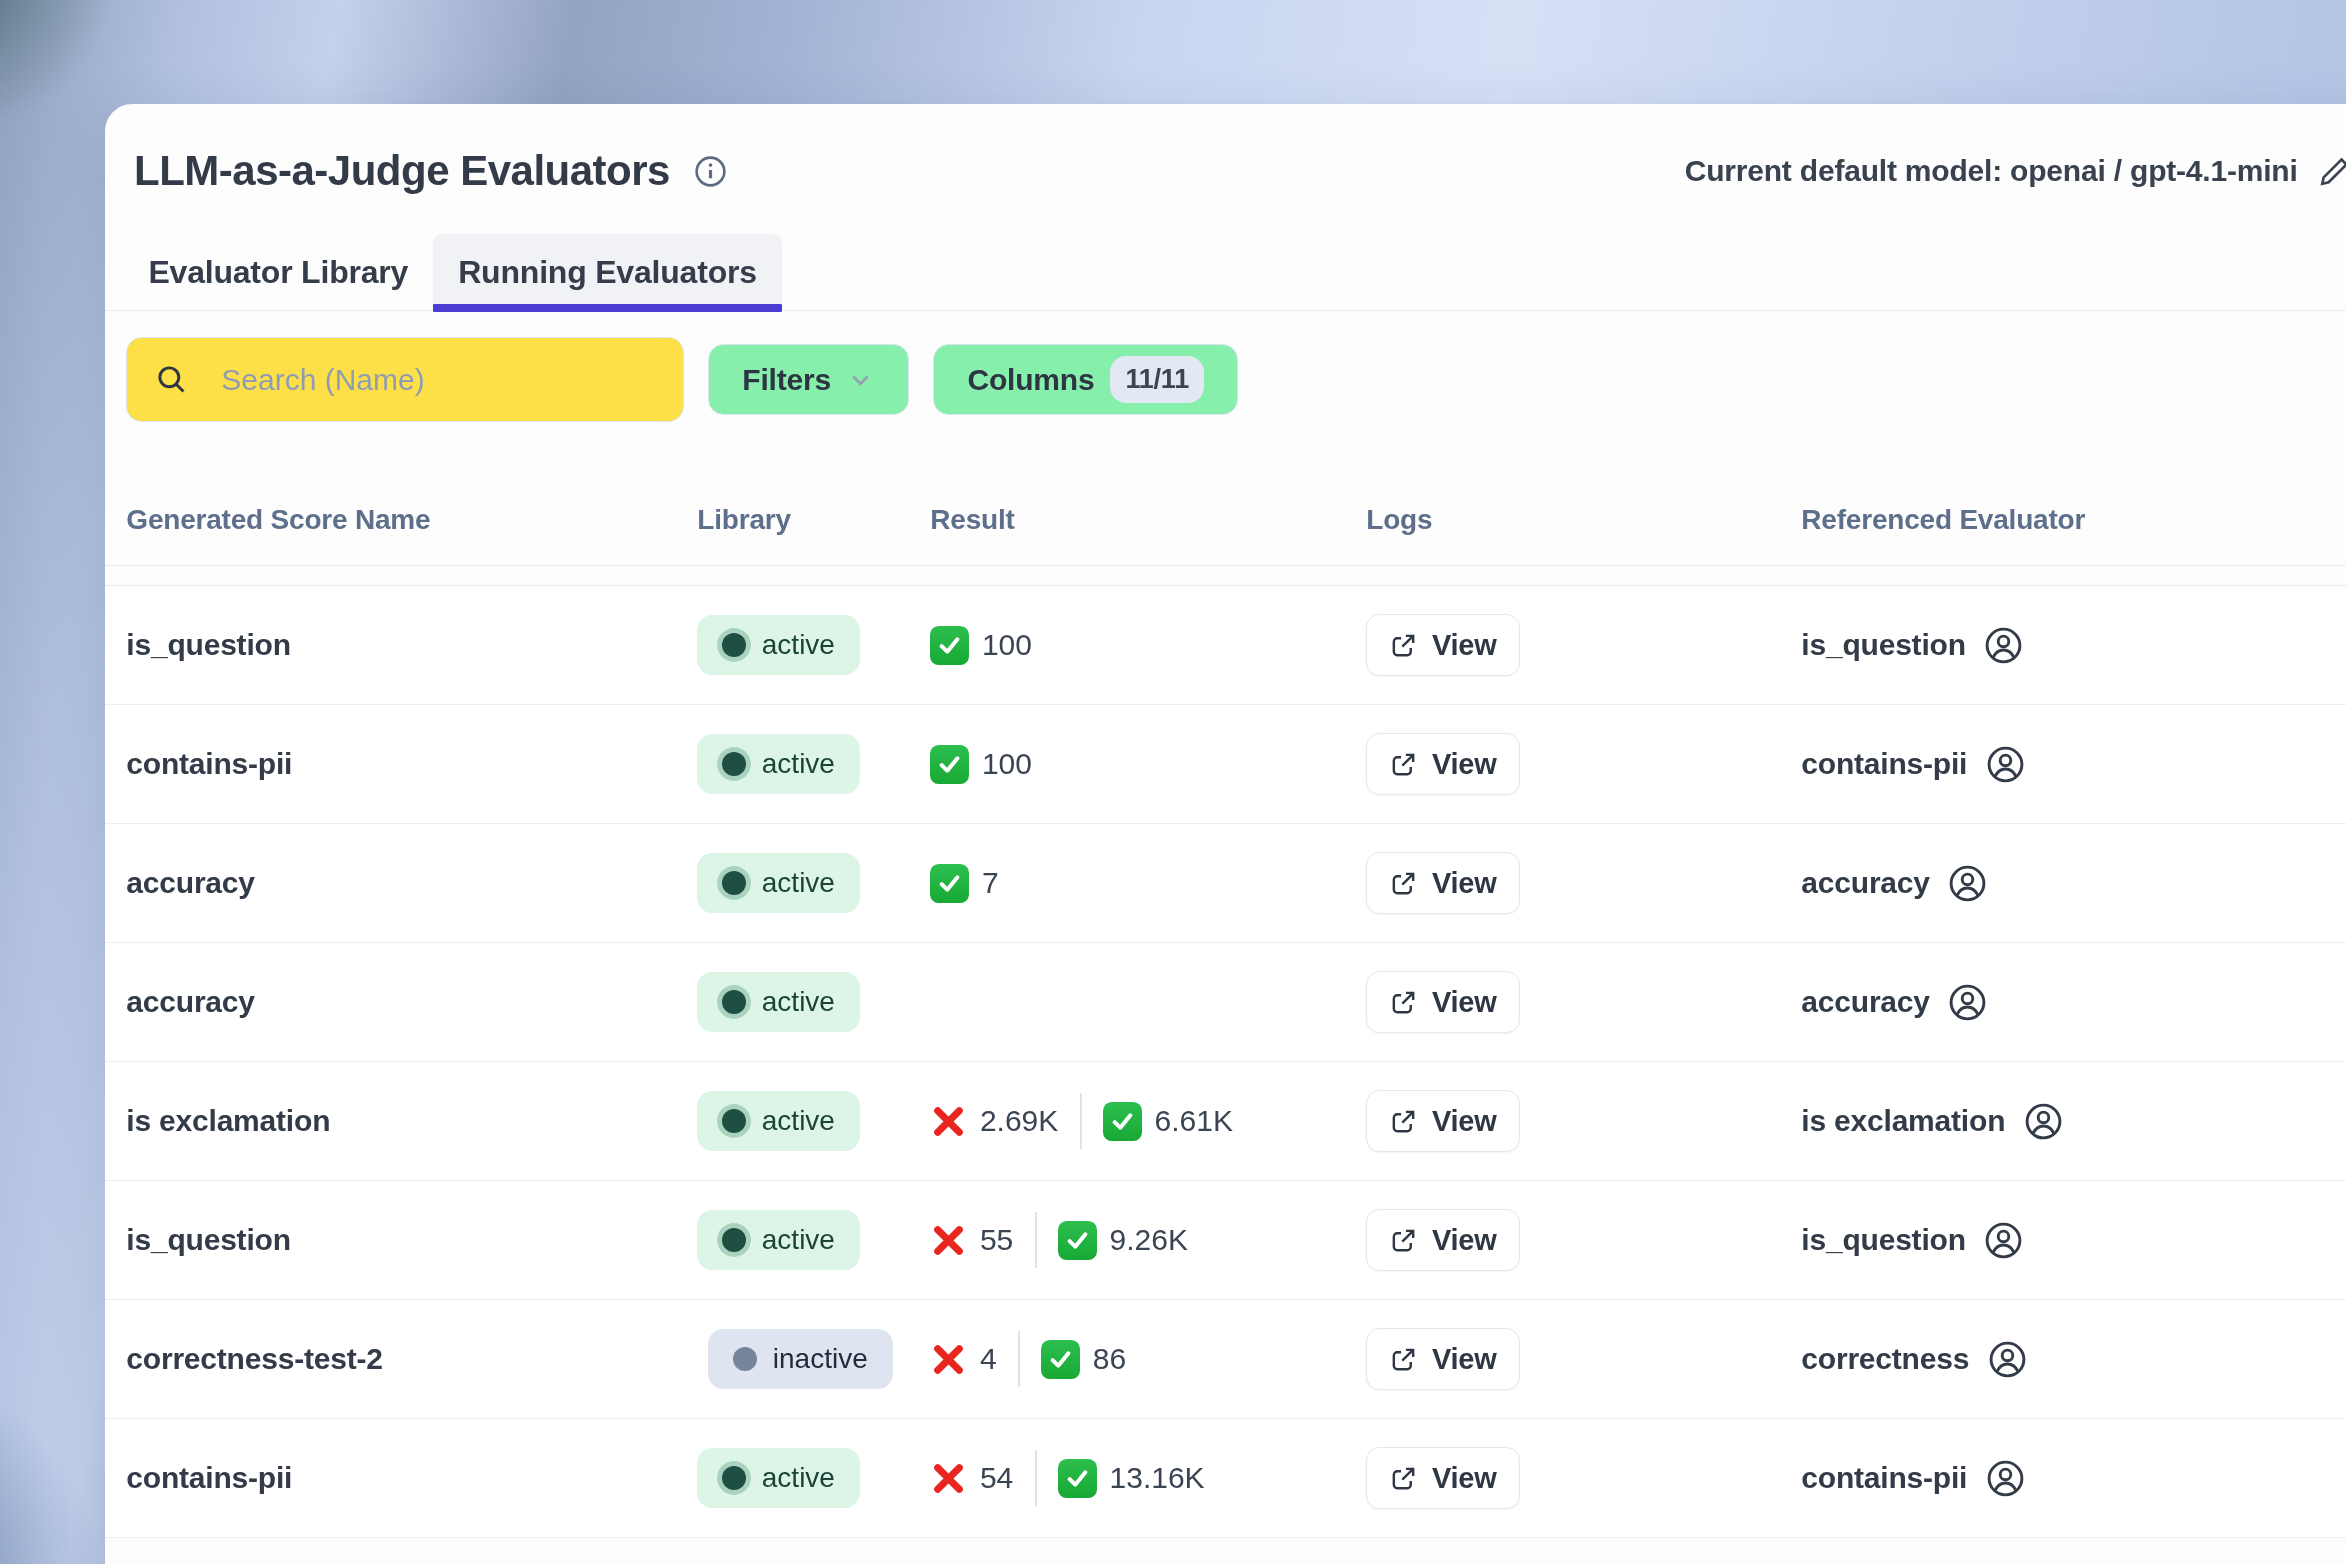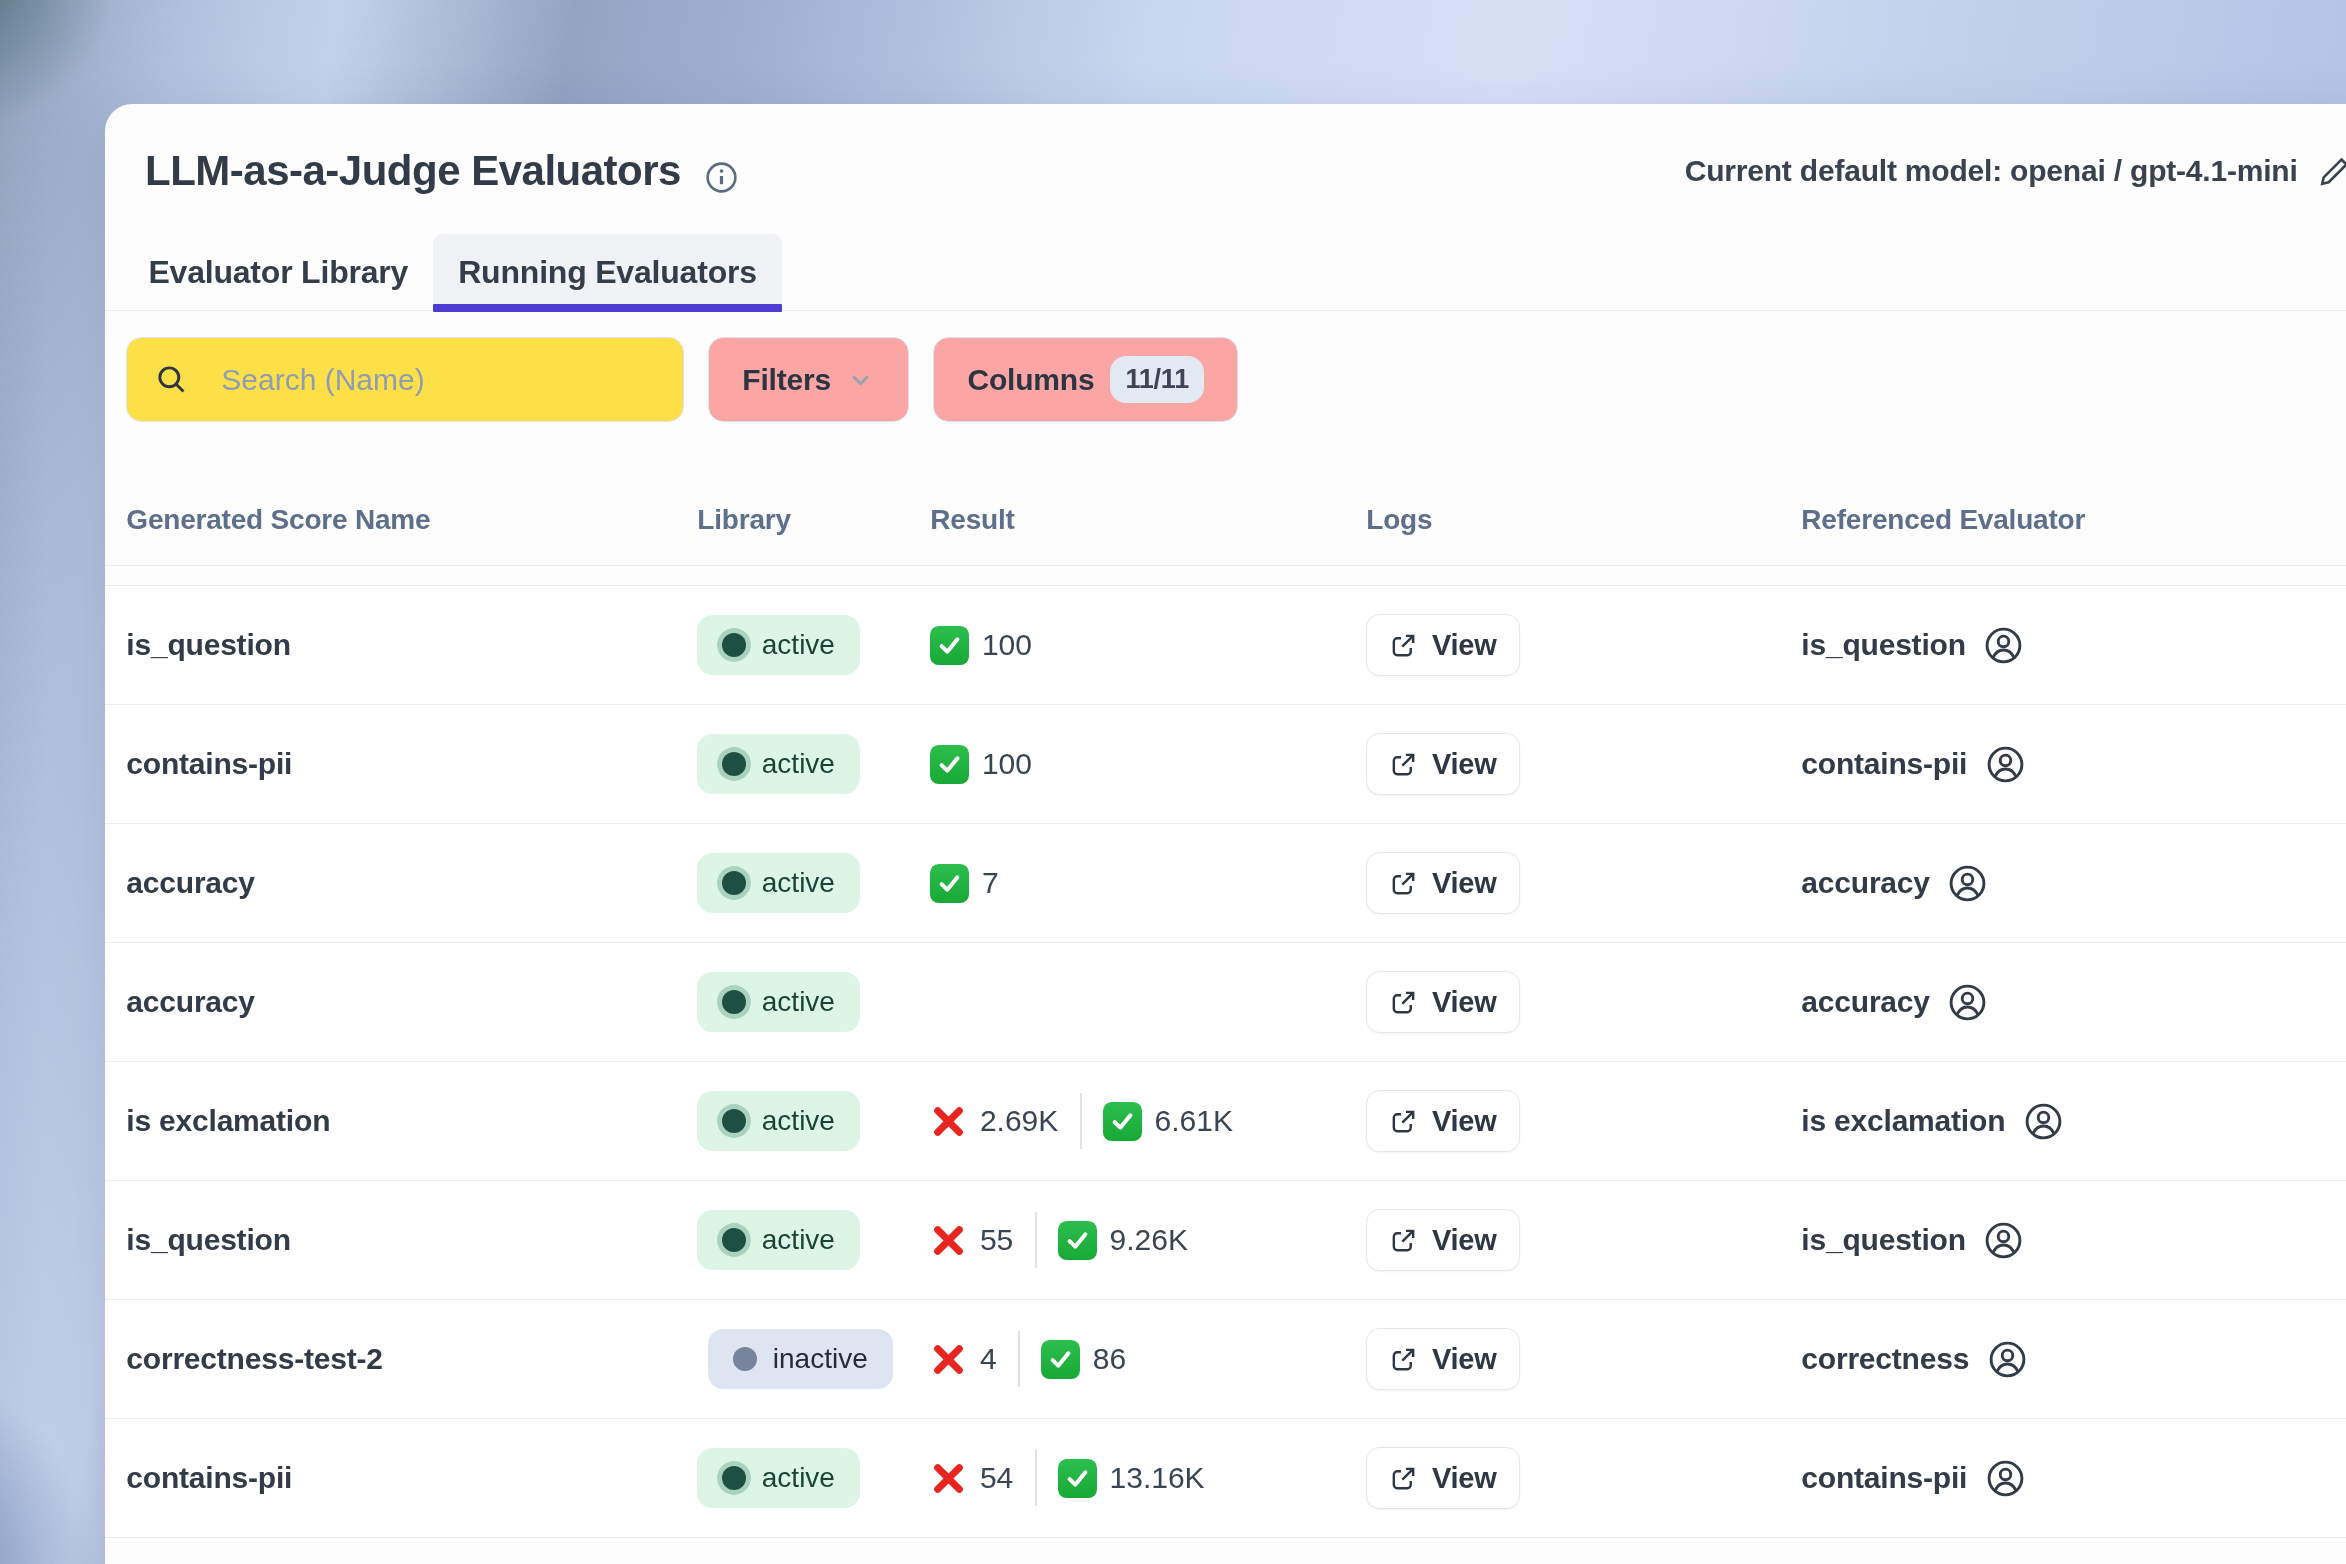--- a/index.html
+++ b/index.html
@@ -16,21 +16,21 @@
     position:absolute; left:105px; top:104px; width:2280px; height:1650px;
     background:#fdfdfe; border-radius:27px;
     box-shadow:0 19.4px 58px rgba(40,60,110,.18);
   }
 
   
   .card-header {
     display:flex; justify-content:space-between; align-items:center;
     padding:43px 33px 0 29px;
   }
-  .title-wrap { display:flex; align-items:flex-end; gap:23px;margin-left:11px; }
+  .title-wrap { display:flex; align-items:center; gap:23px; }
   .page-title { font-size:42px; font-weight:700; color:#343b48; letter-spacing:-0.5px; }
   .model-wrap { display:flex; align-items:center; gap:19.4px; }
   .model-label { font-size:30px; font-weight:600; color:#3a4250; letter-spacing:-0.2px; }
   .icon-btn { display:inline-flex; align-items:center; justify-content:center; background:none; border:none; cursor:pointer; }
 
   
   .tabs { display:flex; margin-top:39px; padding:0 0 0 18.4px; border-bottom:1.9px solid #e9edf2; }
   .tab {
     position:relative; display:flex; align-items:center;
     height:76px; padding:0 25px; font-size:32px; font-weight:600; color:#363d4a;
@@ -48,21 +48,21 @@
     display:flex; align-items:center; gap:32px; width:558px; height:85px;
     padding:8px 27px; background:#fde047; border:1.9px solid #dde4ed; border-radius:15.5px;
   }
   .search-box input {
     flex:1; border:none; outline:none; font-size:30px; color:#2e3542;
     font-family:inherit; background:transparent;
   }
   .search-box input::placeholder { color:#8e9cb4; }
   .tool-btn {
     display:flex; align-items:center; justify-content:center; gap:15.5px;
-    height:85px; padding:0 33px; background:#fca5a5; border:1.9px solid #dde4ed;
+    height:71px; padding:0 33px; background:#86efac; border:1.9px solid #dde4ed;
     border-radius:15.5px; font-size:30px; font-weight:600; color:#2e3542;
     font-family:inherit; cursor:pointer; letter-spacing:-0.2px;
   }
   .count-badge {
     display:inline-block; padding:7.8px 15.5px; background:#e3e9f2; border-radius:16px;
     font-size:27px; font-weight:600; color:#3c4554;
   }
 
   
   .thead, .trow {

